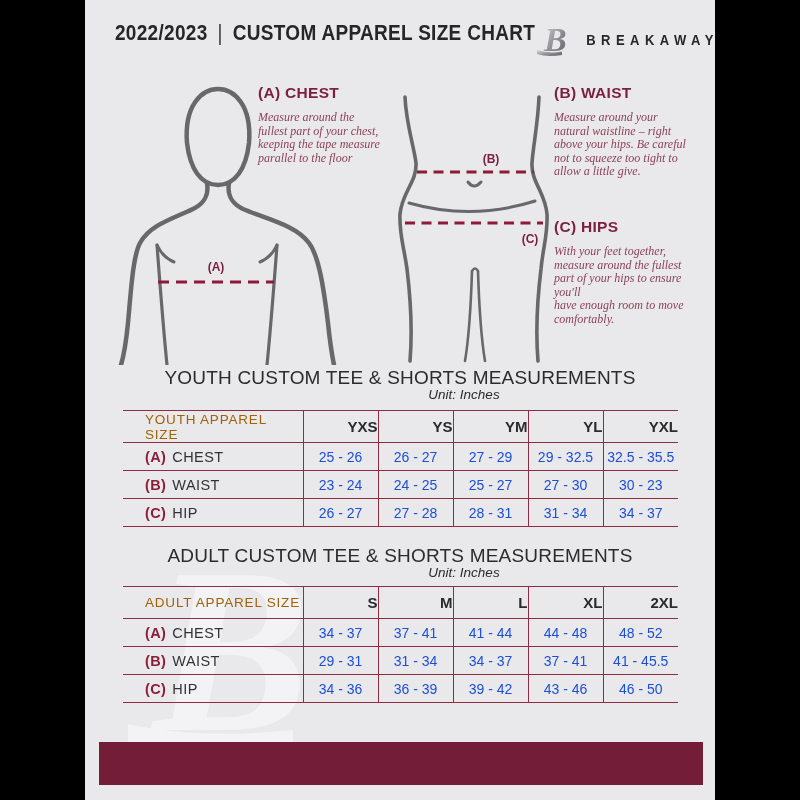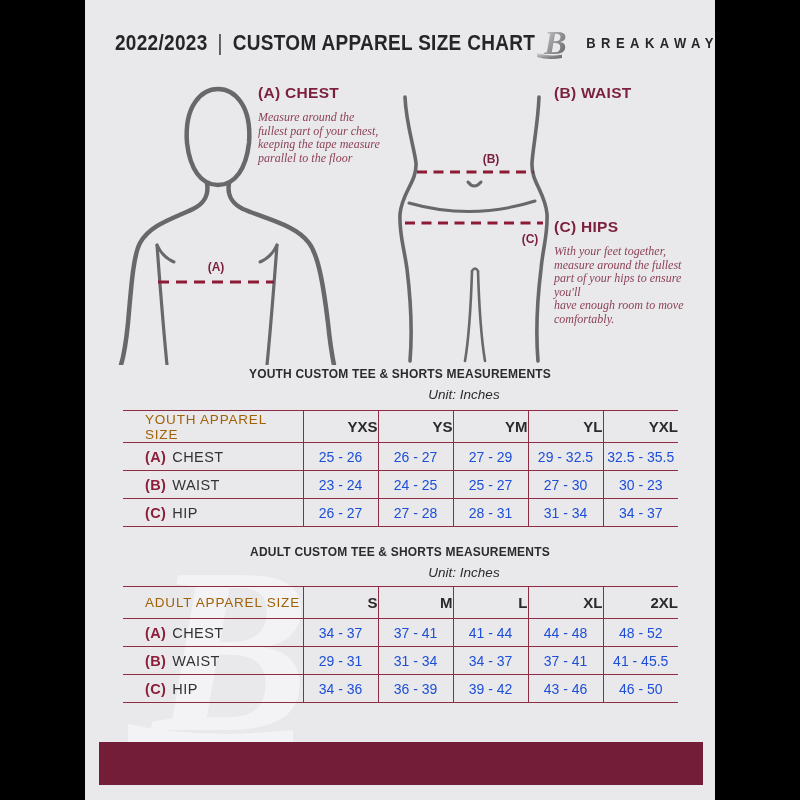--- a/index.html
+++ b/index.html
@@ -8,21 +8,21 @@
     font-family:"Liberation Sans", sans-serif;
     -webkit-font-smoothing:antialiased;
   }
   .page{
     position:absolute;left:85px;top:0;width:630px;height:800px;
     background:#e9e9eb;
   }
   
   .header{
     position:absolute;left:0;top:22px;width:566px;height:42px;
-    display:flex;justify-content:space-between;align-items:center;
+    display:flex;justify-content:space-between;align-items:flex-start;
     padding:0 26px 0 30px;box-sizing:border-box;
   }
   .header-left{
     display:flex;align-items:baseline;gap:10px;
     font-weight:bold;font-size:19px;color:#262628;letter-spacing:.3px;
     transform:scaleY(1.12);transform-origin:left center;white-space:nowrap;
   }
   .header-sep{font-weight:normal;color:#3a3a3c;}
   .header-right{display:flex;align-items:center;gap:9px;}
   .brand-name{
@@ -45,21 +45,21 @@
   #instrB{left:469px;top:84px;width:134px;}
   #instrC{left:469px;top:218px;width:134px;}
   
   .fig{position:absolute;}
   #torsoFig{left:25px;top:75px;}
   #waistFig{left:305px;top:95px;}
   .fig-label{font:bold 12px "Liberation Sans",sans-serif;fill:#7b1f3c;}
   
   .sec-title{
     position:absolute;left:0;width:630px;text-align:center;
-    font-size:12px;font-weight:bold;color:#2b2b2d;letter-spacing:.2px;
+    font-size:19px;font-weight:normal;color:#2b2b2d;letter-spacing:.2px;
   }
   .sec-unit{
     position:absolute;left:0;width:758px;text-align:center;
     font-size:13.5px;font-style:italic;color:#2b2b2d;
   }
   #youthTitle{top:367px;} #youthUnit{top:387px;}
   #adultTitle{top:545px;} #adultUnit{top:565px;}
   
   .size-table{
     position:absolute;left:38px;width:555px;
@@ -142,20 +142,21 @@
     <text class="fig-label" x="101" y="68" text-anchor="middle">(B)</text>
     <text class="fig-label" x="140" y="148" text-anchor="middle">(C)</text>
   </svg>
 
   <div id="instrA" class="instr">
     <p class="instr-head">(A) CHEST</p>
     <p class="instr-body">Measure around the fullest part of your chest, keeping the tape measure parallel to the floor</p>
   </div>
   <div id="instrB" class="instr">
     <p class="instr-head">(B) WAIST</p>
+    <p class="instr-body">Measure around your natural waistline – right above your hips. Be careful not to squeeze too tight to allow a little give.</p>
   </div>
   <div id="instrC" class="instr">
     <p class="instr-head">(C) HIPS</p>
     <p class="instr-body">With your feet together, measure around the fullest part of your hips to ensure you'll</p>
     <p class="instr-body">have enough room to move comfortably.</p>
   </div>
 
   <svg class="watermark" width="250" height="230" viewBox="0 0 250 230">
     <text x="30" y="198" font-family="'Liberation Serif',serif" font-style="italic" font-weight="bold" font-size="235" fill="#f3f3f6">B</text>
     <path d="M 5 192 Q 75 208 170 198 L 170 215 Q 65 226 5 212 Z" fill="#f3f3f6"></path>

